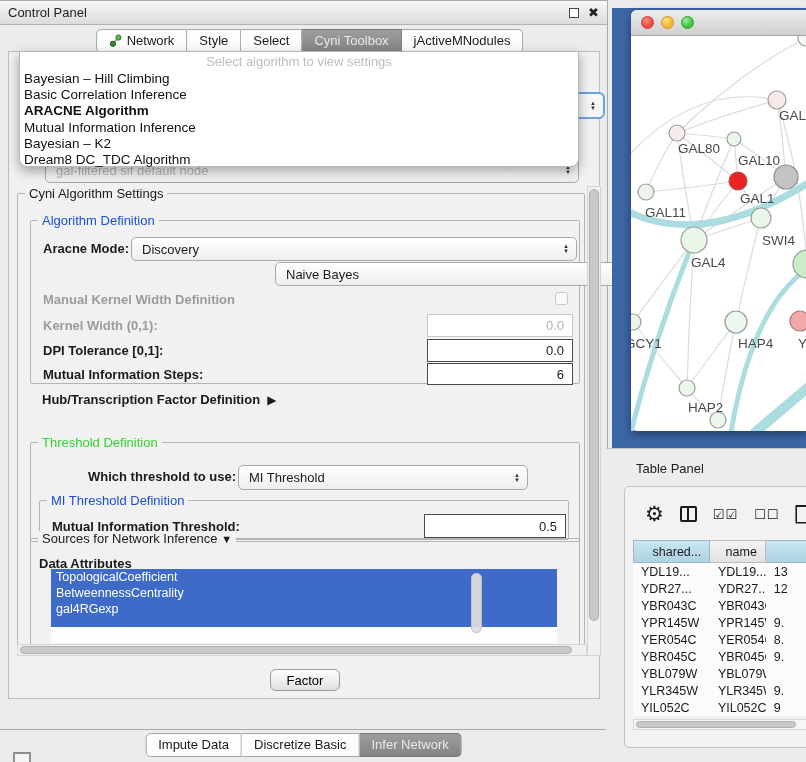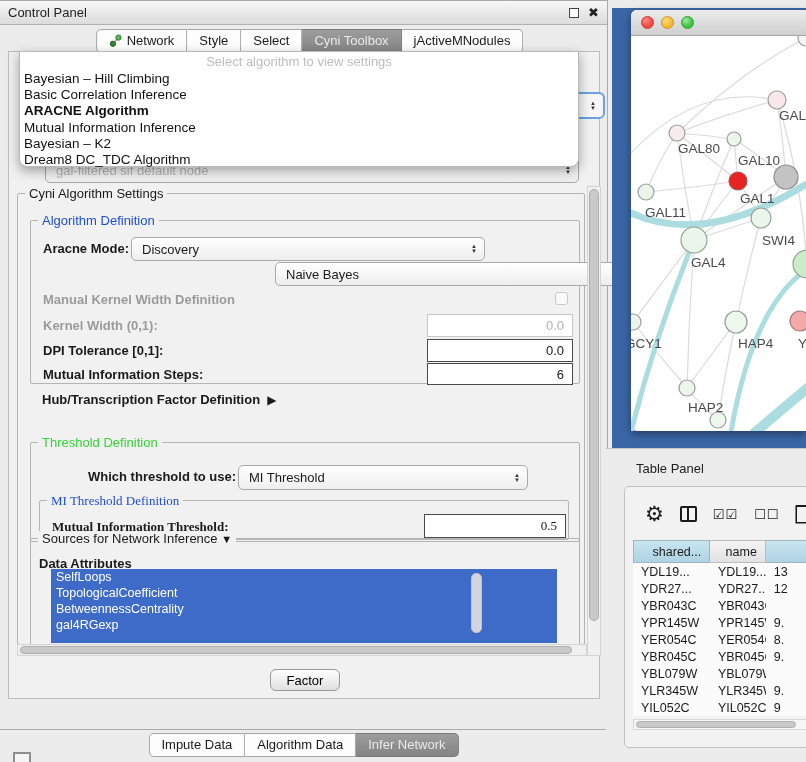--- a/index.html
+++ b/index.html
@@ -158,21 +158,21 @@
           </div>
       </div>
 
       <div class="grp" style="left:8px; top:141px; width:568px; height:452px;">
         <span class="glab">Cyni Algorithm Settings</span>
 
         <div class="grp" style="left:12px; top:26px; width:550px; height:164px;">
           <span class="glab lab-blue">Algorithm Definition</span>
 
           <span class="flab" style="left:12px; top:20px;">Aracne Mode:</span>
-          <div class="combo" style="left:100px; top:16px; width:354px; height:24px;">
+          <div class="combo" style="left:100px; top:16px; width:446px; height:24px;">
             <span>Discovery</span>
             <span class="stepper">▲<br>▼</span>
           </div>
 
           <div class="combo" style="left:244px; top:41px; width:384px; height:24px;">
             <span>Naive Bayes</span>
             <span class="stepper">▲<br>▼</span>
           </div>
 
           <span class="flab disabled" style="left:12px; top:71px;">Manual Kernel Width Definition</span>
@@ -195,35 +195,34 @@
 
         <div class="grp" style="left:12px; top:248px; width:550px; height:100px;">
           <span class="glab lab-green">Threshold Definition</span>
 
           <span class="flab" style="left:57px; top:26px;">Which threshold to use:</span>
           <div class="combo" style="left:207px; top:22px; width:290px; height:25px;">
             <span>MI Threshold</span>
             <span class="stepper">▲<br>▼</span>
           </div>
 
-          <div class="grp" style="left:8px; top:57px; width:530px; height:40px;font-family:Liberation Serif, serif;">
+          <div class="grp" style="left:8px; top:57px; width:530px; height:40px;">
             <span class="glab lab-blue">MI Threshold Definition</span>
             <span class="flab" style="left:12px; top:18px;">Mutual Information Threshold:</span>
             <div class="fld" style="left:384px; top:13px; width:142px; height:24px;">0.5</div>
           </div>
         </div>
 
         <div class="grp" style="left:12px; top:344px; width:550px; height:108px; border-bottom:none;">
           <span class="glab">
             <span>Sources for Network Inference</span>
             <span class="tri-down"> ▼</span>
           </span>
           <span class="flab" style="left:8px; top:17px;">Data Attributes</span>
           <div class="attr-list" id="attr-list">
-              <div class="attr-item">SelfLoops</div>
               <div class="attr-item">TopologicalCoefficient</div>
               <div class="attr-item">BetweennessCentrality</div>
               <div class="attr-item">gal4RGexp</div>
               <div class="attr-fill"></div>
             </div>
           <div class="list-thumb"></div>
         </div>
       </div>
 
       <div class="vscroll">
@@ -234,21 +233,21 @@
         </div>
 
       <button class="apply-btn">Factor</button>
     </div>
 
     <div class="tabstrip bottom" id="bottom-tabs">
         <div class="tab">
           <span>Impute Data</span>
         </div>
         <div class="tab">
-          <span>Algorithm Data</span>
+          <span>Discretize Basic</span>
         </div>
         <div class="tab active">
           <span>Infer Network</span>
         </div>
       </div>
   </div>
 
   <div class="desktop"></div>
 
   <div class="net-window">

